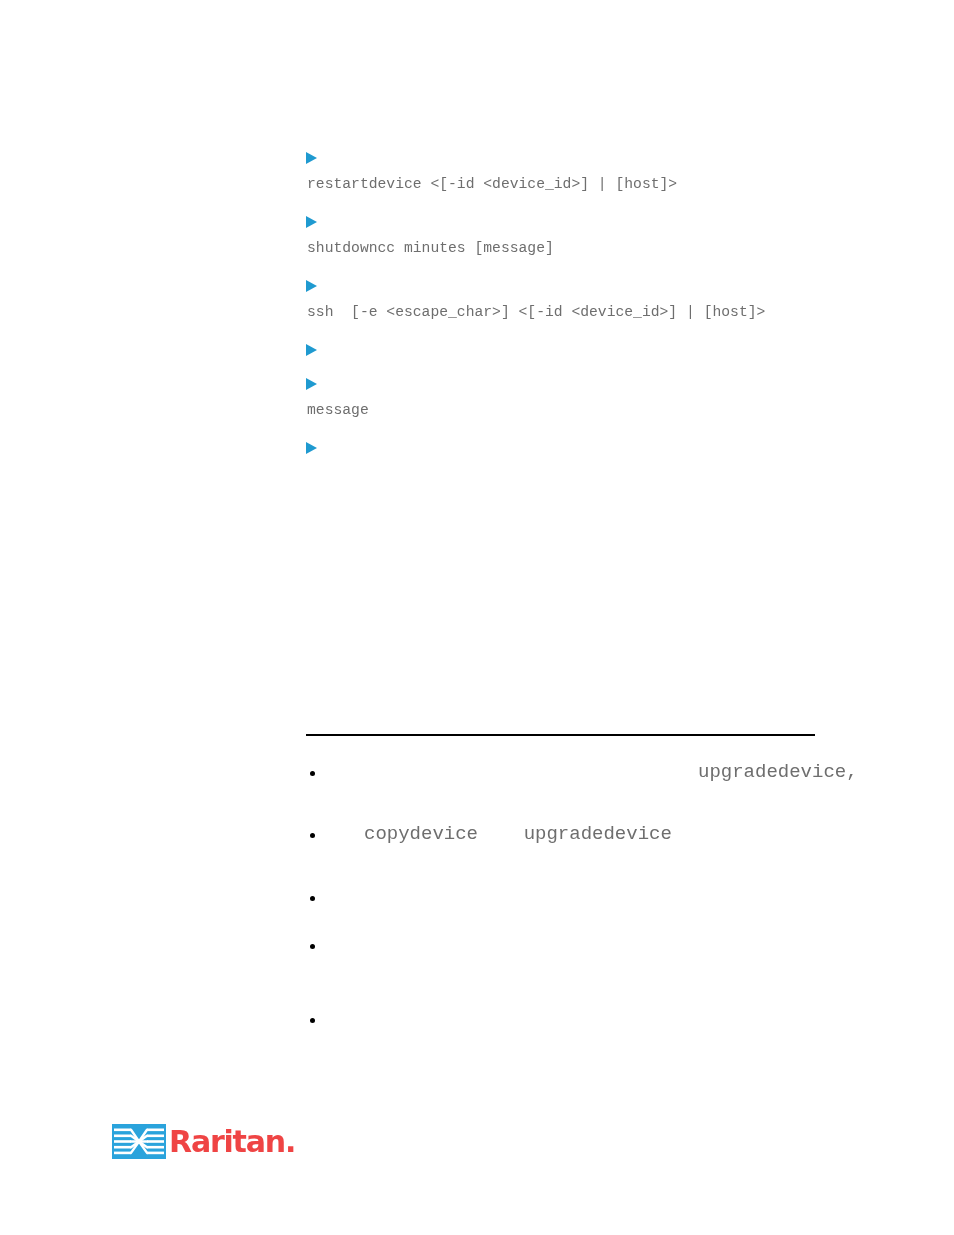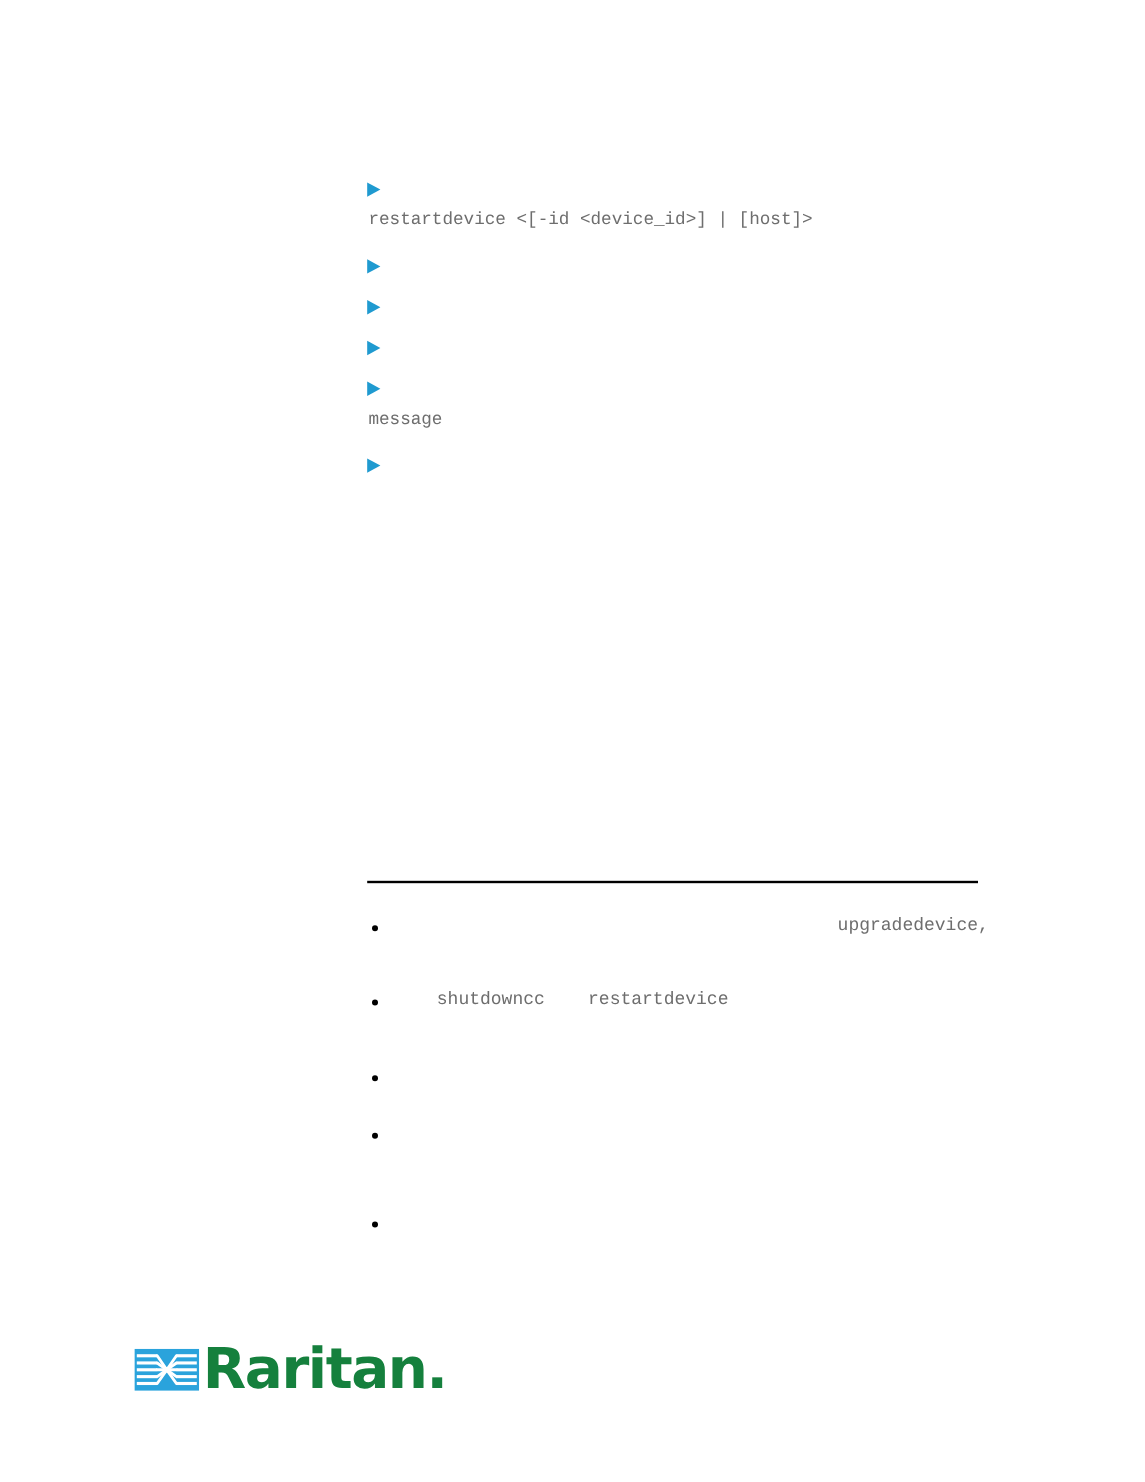--- a/index.html
+++ b/index.html
@@ -85,21 +85,21 @@
     left: 4px;
     top: 9px;
     width: 5px;
     height: 5px;
     background: #000000;
     border-radius: 50%;
   }
 
   .bullet-text {
     font-family: "Liberation Mono", "DejaVu Sans Mono", monospace;
-    font-size: 15px;
+    font-size: 19px;
     line-height: 20px;
     color: #6e6e6e;
     white-space: pre;
     display: block;
     min-height: 20px;
   }
 
   .bullet-item.b1 { margin-top: 2px; }
   .bullet-item.b2 { margin-top: 42px; }
   .bullet-item.b3 { margin-top: 43px; }
@@ -120,46 +120,48 @@
 
   .logo-mark {
     width: 54px;
     height: 35px;
     display: block;
   }
 
   .logo-word {
     font-family: "DejaVu Sans", sans-serif;
     font-weight: bold;
-    font-size: 47px;
+    font-size: 30px;
     line-height: 35px;
-    color: #15803d;
+    color: #ef4444;
     letter-spacing: -1.2px;
     margin-left: 3px;
   }
 </style>
 </head>
 <body>
 
 <div class="page">
 
   <div class="command-list">
 
     <div class="command-entry">
       <div class="tri-marker"></div>
       <div class="command-code">restartdevice &lt;[-id &lt;device_id&gt;] | [host]&gt;</div>
     </div>
 
 
     <div class="command-entry">
       <div class="tri-marker"></div>
-    </div>
-
-    <div class="command-entry">
-      <div class="tri-marker"></div>
+      <div class="command-code">shutdowncc minutes [message]</div>
+    </div>
+
+    <div class="command-entry">
+      <div class="tri-marker"></div>
+      <div class="command-code">ssh  [-e &lt;escape_char&gt;] &lt;[-id &lt;device_id&gt;] | [host]&gt;</div>
     </div>
 
 
     <div class="command-entry">
       <div class="tri-marker"></div>
     </div>
 
     <div class="command-entry">
       <div class="tri-marker"></div>
       <div class="command-code">message</div>
@@ -175,21 +177,21 @@
 
   <div class="bullet-list">
 
     <div class="bullet-item b1">
       <span class="bullet-dot"></span>
       <span class="bullet-text indent-right">upgradedevice,</span>
     </div>
 
     <div class="bullet-item b2">
       <span class="bullet-dot"></span>
-      <span class="bullet-text indent-small">shutdowncc    restartdevice</span>
+      <span class="bullet-text indent-small">copydevice    upgradedevice</span>
     </div>
 
     <div class="bullet-item b3">
       <span class="bullet-dot"></span>
       <span class="bullet-text"></span>
     </div>
 
     <div class="bullet-item b4">
       <span class="bullet-dot"></span>
       <span class="bullet-text"></span>

